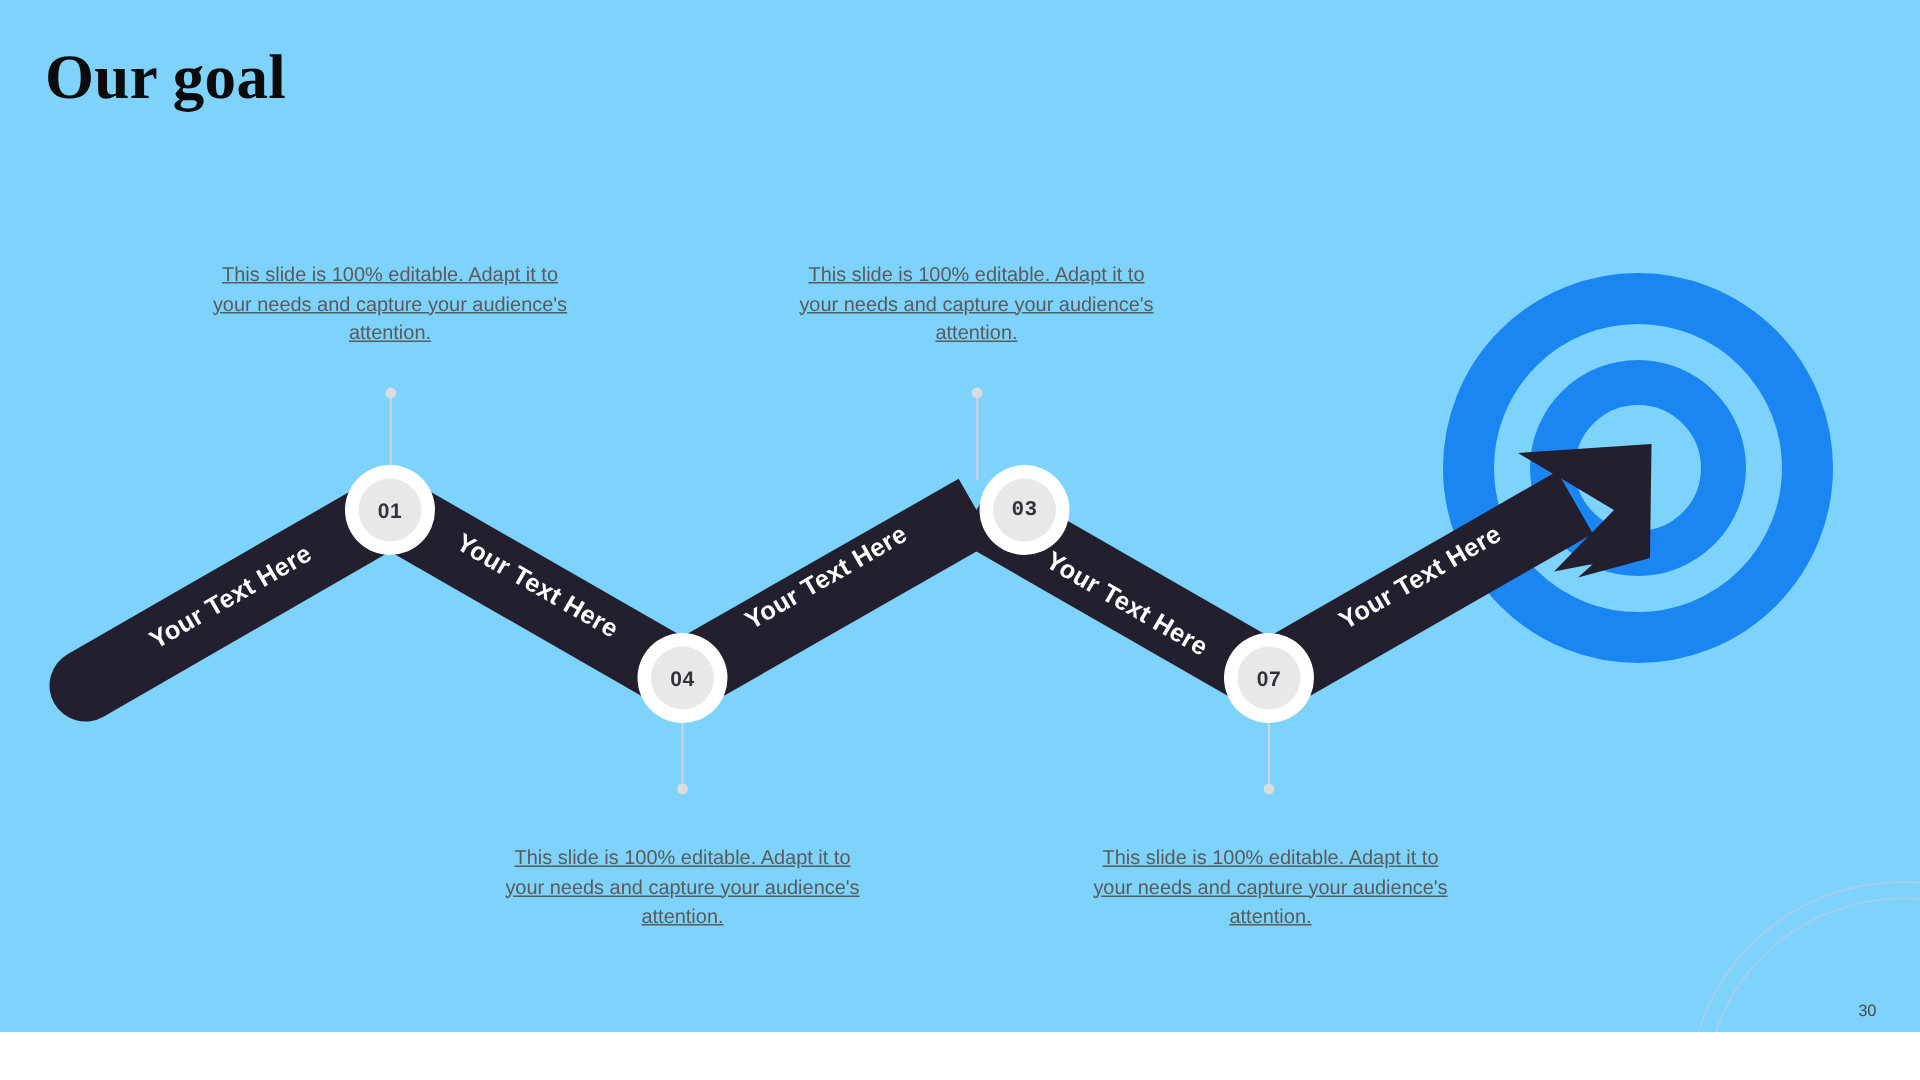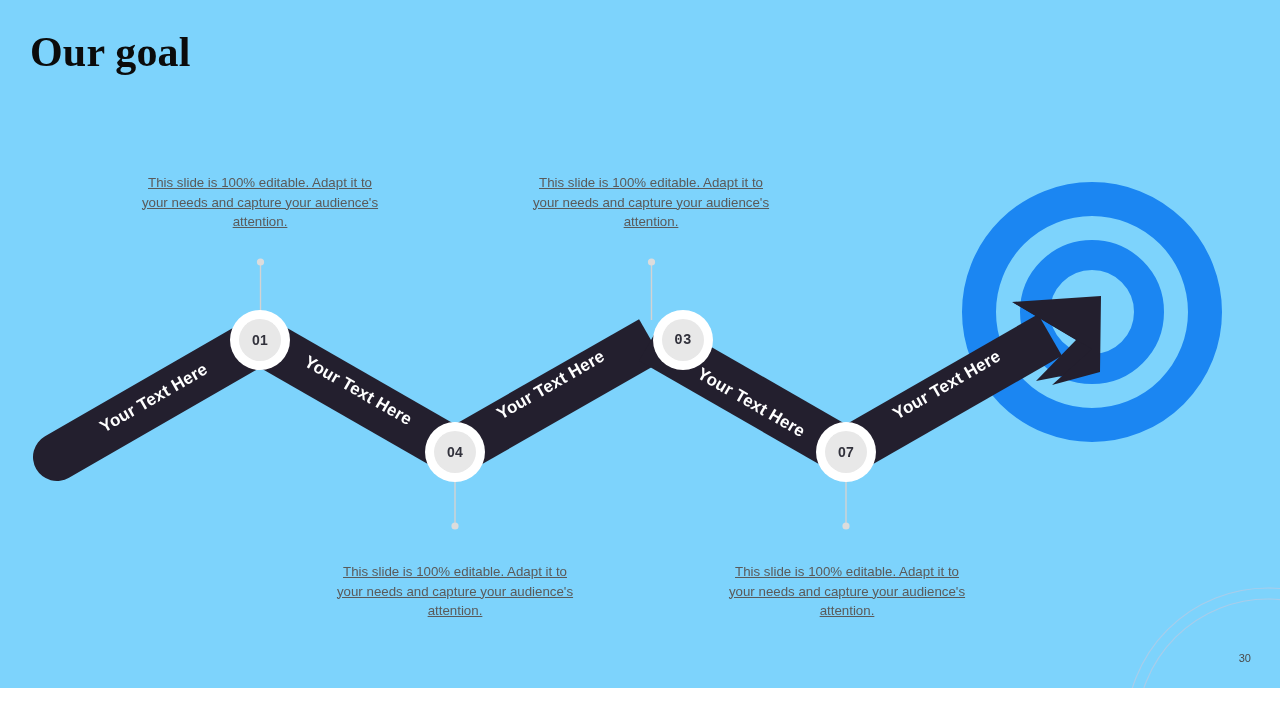--- a/index.html
+++ b/index.html
@@ -72,21 +72,21 @@
   }
   .step-1 { left: 239px; top: 319px; }
   .step-2 { left: 434px; top: 431px; }
   .step-3 { left: 662px; top: 319px; font-family: Liberation Mono, monospace; }
   .step-4 { left: 825px; top: 431px; }
 
   
   .page-number {
     position: absolute;
     right: 29px;
-    bottom: 24px;
+    bottom: 8px;
     font-size: 11px;
     color: #4a4a4a;
     text-align: right;
   }
 
   .bar-label {
     font-family: "Liberation Sans", sans-serif;
     font-size: 17px;
     font-weight: bold;
     fill: #ffffff;

